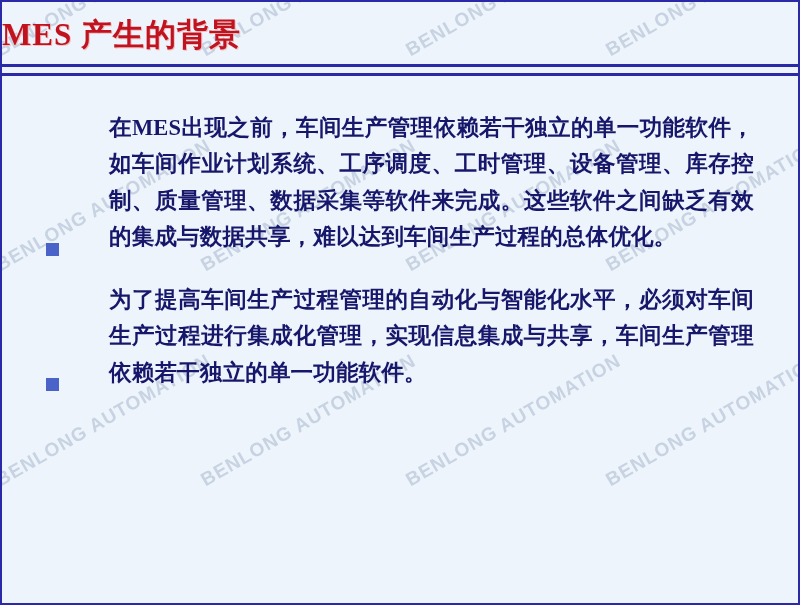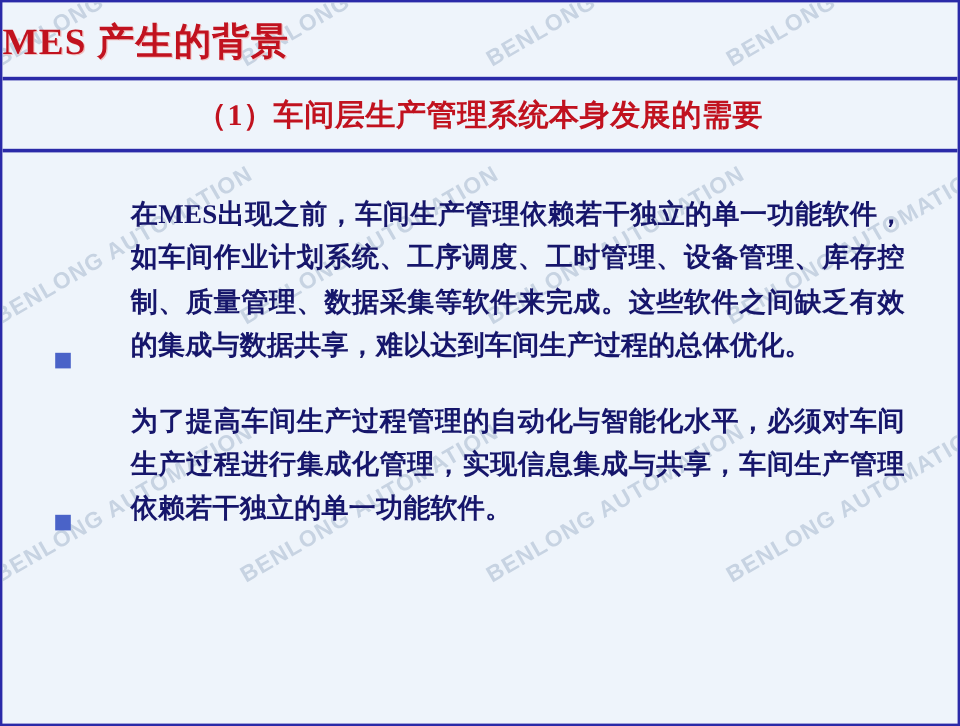--- a/index.html
+++ b/index.html
@@ -130,23 +130,20 @@
     <div class="wm" style="left:195px; top:470px;">BENLONG AUTOMATION</div>
     <div class="wm" style="left:400px; top:470px;">BENLONG AUTOMATION</div>
     <div class="wm" style="left:600px; top:470px;">BENLONG AUTOMATION</div>
   </div>
 
   <div class="title-bar">
     <span class="title-text">MES 产生的背景</span>
   </div>
   <div class="hr-blue"></div>
 
-  <div class="subtitle">
-    <span class="subtitle-text">（1）车间层生产管理系统本身发展的需要</span>
-  </div>
   <div class="hr-blue2"></div>
 
   <div class="body">
 
     <div class="bullet-row">
       <span class="bullet-marker"></span>
       <div class="bullet-text">在MES出现之前，车间生产管理依赖若干独立的单一功能软件，如车间作业计划系统、工序调度、工时管理、设备管理、库存控制、质量管理、数据采集等软件来完成。这些软件之间缺乏有效的集成与数据共享，难以达到车间生产过程的总体优化。</div>
     </div>
 
     <div class="bullet-row">

